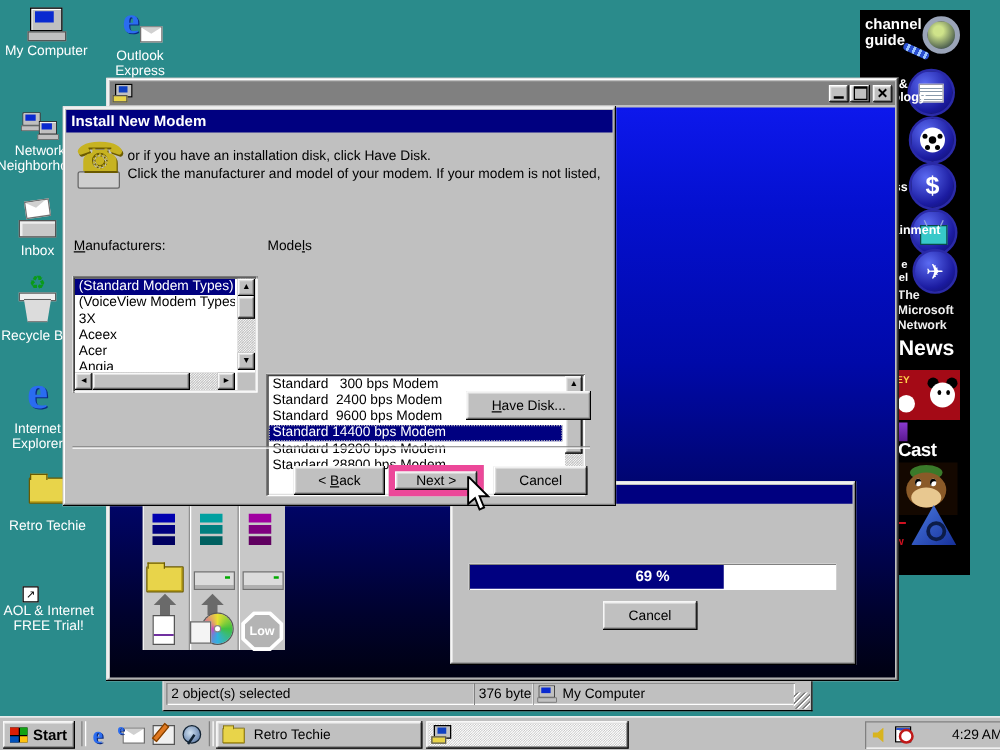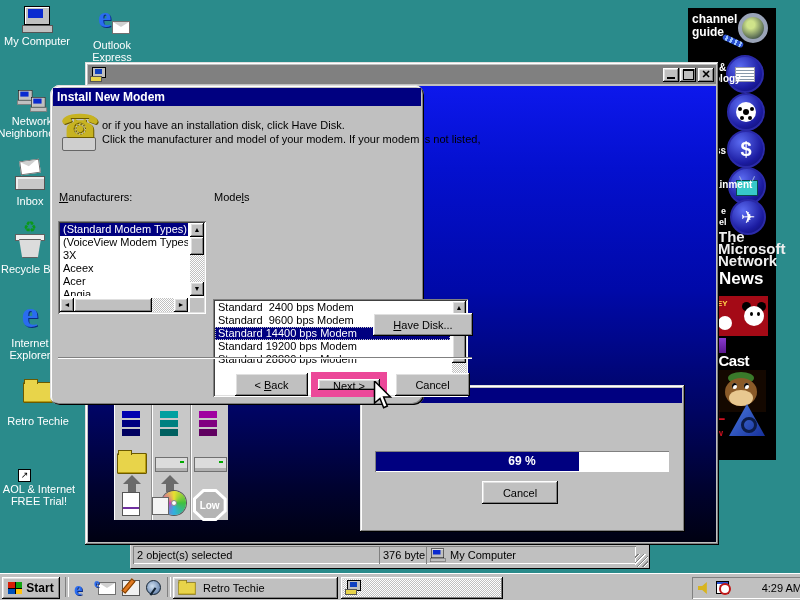--- a/index.html
+++ b/index.html
@@ -8,21 +8,21 @@
   .abs{position:absolute;}
 
   
   .bevel-out{background:#c0c0c0;
     box-shadow:inset -1px -1px 0 #000, inset 1px 1px 0 #dfdfdf,
                inset -2px -2px 0 #808080, inset 2px 2px 0 #fff;}
   .btn{background:#c0c0c0;border:none;
     box-shadow:inset -1px -1px 0 #000, inset 1px 1px 0 #fff,
                inset -2px -2px 0 #808080, inset 2px 2px 0 #dfdfdf;
     font-family:"Liberation Sans",sans-serif;font-size:11px;color:#000;text-align:center;}
-  .btn-default{border:7px solid #ec4899;}
+  .btn-default{border:5px solid #ec4899;}
   .bevel-in{background:#fff;
     box-shadow:inset 1px 1px 0 #808080, inset -1px -1px 0 #fff,
                inset 2px 2px 0 #404040, inset -2px -2px 0 #dfdfdf;}
   .sunken1{box-shadow:inset 1px 1px 0 #808080, inset -1px -1px 0 #fff;}
   .u{text-decoration:underline;}
   .checker{background:#fff;background-image:
      linear-gradient(45deg,#c0c0c0 25%,transparent 25%,transparent 75%,#c0c0c0 75%),
      linear-gradient(45deg,#c0c0c0 25%,transparent 25%,transparent 75%,#c0c0c0 75%);
      background-size:2px 2px;background-position:0 0,1px 1px;}
 
@@ -253,21 +253,21 @@
       <span class="tvbox"></span>
     </span>
     <span class="frag" style="left:26px;top:172px;font-size:10px;">ainment</span>
 
     <span class="ch-circle" style="left:42px;top:191px;width:32px;height:32px;font-size:17px;color:#fff;">
       <span>✈</span>
     </span>
     <span class="frag" style="left:33px;top:198px;font-size:9px;">e</span>
     <span class="frag" style="left:31px;top:209px;font-size:9px;">el</span>
 
-    <div class="abs" style="left:30px;top:223px;font-size:15px;font-weight:bold;line-height:12px;color:#efefef;">
+    <div class="abs" style="left:30px;top:223px;font-size:10px;font-weight:bold;line-height:12px;color:#efefef;">
       <div>The</div>
       <div>Microsoft</div>
       <div>Network</div>
     </div>
 
     <div class="abs" style="left:31px;top:261px;font-size:17px;font-weight:bold;">News</div>
 
     <div class="disney-tile" style="left:26px;top:288px;width:54px;height:40px;">
       <span class="frag" style="left:3px;top:3px;font-size:8px;color:#ffd24a;">EY</span>
       <span class="dcircle" style="left:4px;top:20px;width:14px;height:14px;"></span>
@@ -377,21 +377,21 @@
             <i></i>
           </span>
           <span class="base"></span>
         </span>
       <span>My Computer</span>
     </div>
     <div class="abs" style="right:1px;bottom:1px;width:13px;height:13px;
          background:repeating-linear-gradient(135deg,transparent 0 2px,#808080 2px 3px,#fff 3px 4px);"></div>
   </div>
 
-  <div class="abs bevel-out" style="left:50px;top:85px;width:374px;height:320px;z-index:10;border-radius:10px;">
+  <div class="abs bevel-out" style="left:50px;top:85px;width:443px;height:320px;z-index:10;">
     <div class="abs" style="left:3px;top:3px;right:3px;height:18px;background:#000080;color:#fff;
          font-weight:bold;font-size:12px;line-height:18px;padding-left:4px;">
       <span>Install New Modem</span>
     </div>
 
     <span class="abs" style="left:10px;top:30px;width:38px;height:36px;">
       <span class="abs" style="left:2px;bottom:0;width:32px;height:12px;background:#cfcfcf;border:1px solid #666;border-radius:2px;"></span>
       <span class="abs" style="left:0;top:-8px;font-size:32px;color:#c7b321;text-shadow:1px 1px 0 #6b5a00;">☎</span>
     </span>
 
@@ -420,20 +420,21 @@
       <div class="sb" style="left:2px;bottom:2px;height:14px;right:18px;">
         <span class="sb-btn" style="left:0;top:0;">◄</span>
         <span class="sb-thumb" style="left:14px;top:0;width:78px;height:14px;"></span>
         <span class="sb-btn" style="right:0;top:0;">►</span>
       </div>
       <div class="abs" style="right:2px;bottom:2px;width:14px;height:14px;background:#c0c0c0;"></div>
     </div>
 
     <div class="abs list bevel-in" style="left:163px;top:121px;width:255px;height:98px;">
       <div class="abs" style="left:2px;top:2px;right:18px;bottom:2px;overflow:hidden;">
+        <div class="lrow">Standard   300 bps Modem</div>
         <div class="lrow">Standard  2400 bps Modem</div>
         <div class="lrow">Standard  9600 bps Modem</div>
         <div class="lrow sel focus">Standard 14400 bps Modem</div>
         <div class="lrow">Standard 19200 bps Modem</div>
         <div class="lrow">Standard 28800 bps Modem</div>
       </div>
       <div class="sb" style="right:2px;top:2px;width:14px;bottom:2px;">
         <span class="sb-btn" style="top:0;left:0;">▲</span>
         <span class="sb-thumb" style="top:14px;left:0;width:14px;height:48px;"></span>
         <span class="sb-btn" style="bottom:0;left:0;">▼</span>

